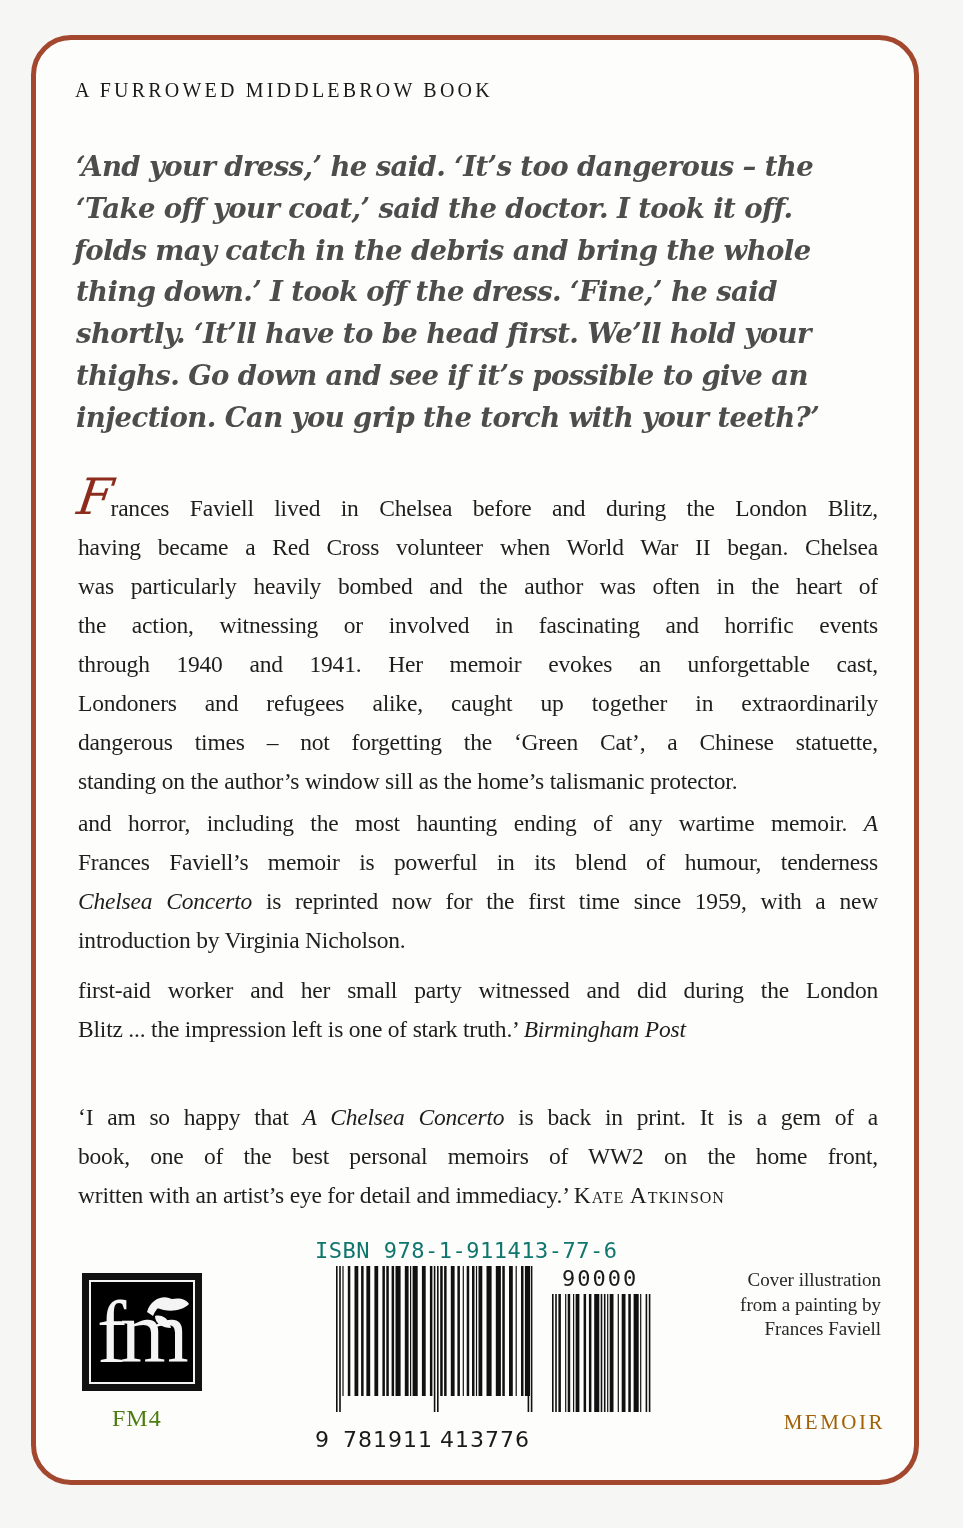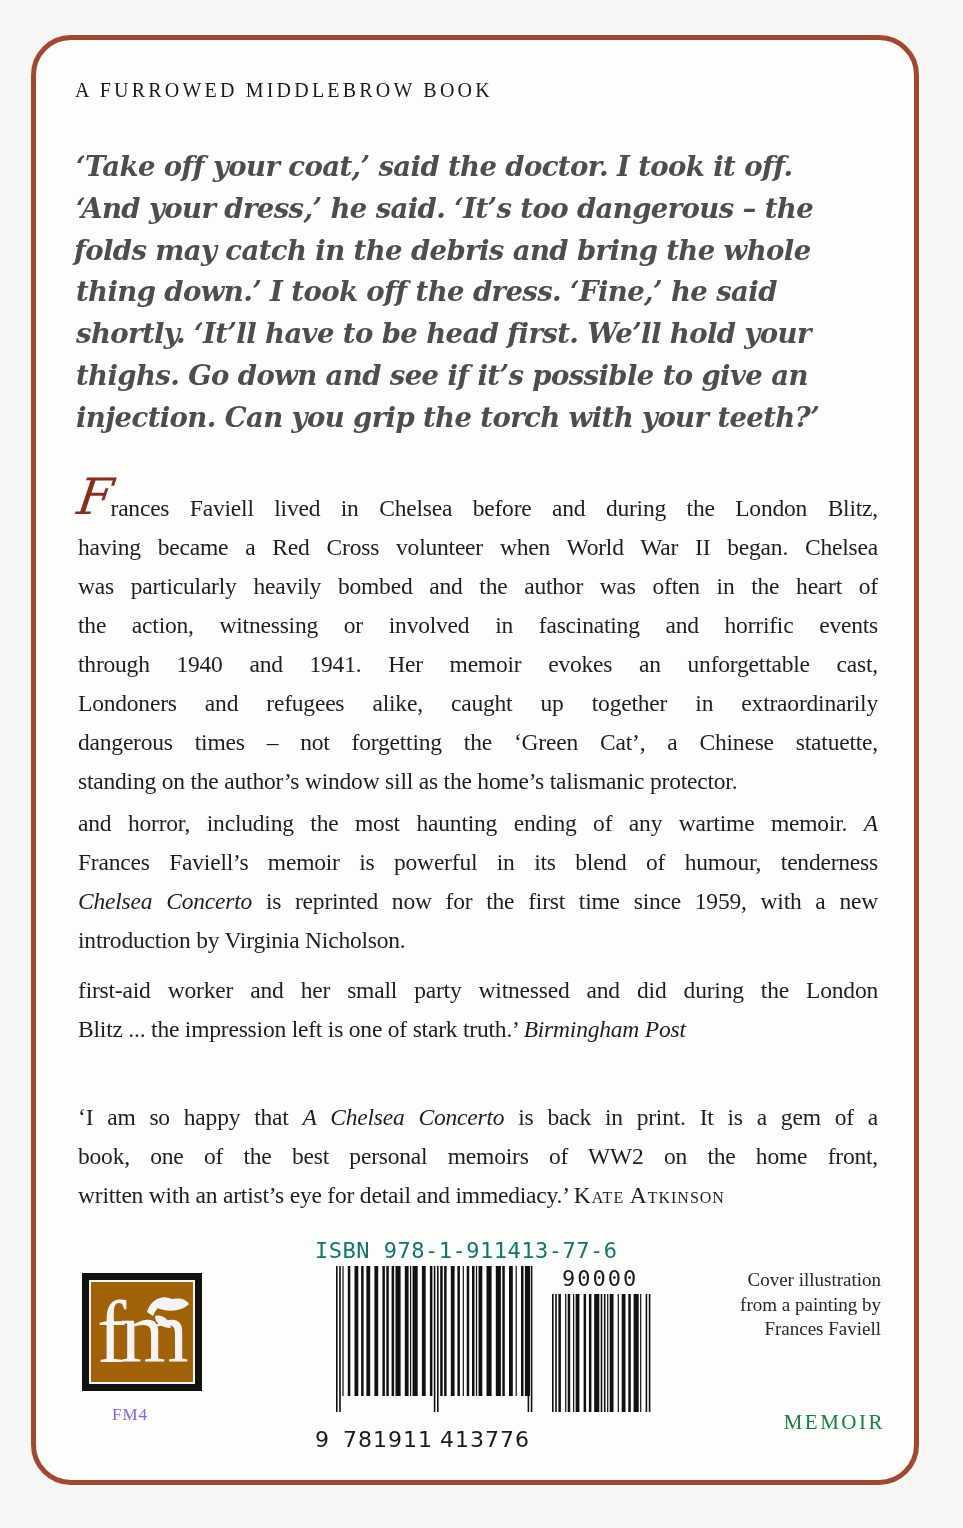--- a/index.html
+++ b/index.html
@@ -95,21 +95,21 @@
       width: 120px;
       height: 118px;
       background: #121212;
       border: 3px solid #121212;
       box-sizing: border-box;
     }
     .logo-inner {
       position: absolute;
       left: 4px; top: 4px; right: 4px; bottom: 4px;
       border: 2px solid #f4f4f4;
-      background: #a16207;
+      background: #000000;
     }
     .logo-letters {
       position: absolute;
       left: 6px;
       top: -4px;
       font-family: "Liberation Serif", serif;
       font-size: 88px;
       color: #f4f4f4;
       letter-spacing: -6px;
       line-height: 110px;
@@ -118,23 +118,23 @@
       position: absolute;
       left: 52px;
       top: 8px;
       width: 48px;
       height: 42px;
     }
     .fm-code {
       position: absolute;
       left: 78px;
       top: 1365px;
-      font-size: 17px;
+      font-size: 24px;
       letter-spacing: 1px;
-      color: #8b5cf6;
+      color: #4d7c0f;
     }
     .isbn-label {
       position: absolute;
       left: 283px;
       top: 1202px;
       font-family: "DejaVu Sans Mono", monospace;
       font-size: 22px;
       letter-spacing: 0.5px;
       color: #0f766e;
     }
@@ -180,33 +180,33 @@
       font-size: 19px;
       line-height: 24.5px;
       color: #262626;
     }
     .genre {
       position: absolute;
       right: 38px;
       top: 1372px;
       font-size: 21px;
       letter-spacing: 2.5px;
-      color: #15803d;
+      color: #a16207;
     }
   </style>
 </head>
 <body>
 
 <div class="cover"></div>
 
 <div class="series" style="left:75px;top:79px;">A FURROWED MIDDLEBROW BOOK</div>
 
 <div class="excerpt" style="left:76px;top:146px;">
+  <span class="line">‘And your dress,’ he said. ‘It’s too dangerous – the</span>
   <span class="line">‘Take off your coat,’ said the doctor. I took it off.</span>
-  <span class="line">‘And your dress,’ he said. ‘It’s too dangerous – the</span>
   <span class="line" style="margin-left:-2px;">folds may catch in the debris and bring the whole</span>
   <span class="line">thing down.’ I took off the dress. ‘Fine,’ he said</span>
   <span class="line">shortly. ‘It’ll have to be head first. We’ll hold your</span>
   <span class="line">thighs. Go down and see if it’s possible to give an</span>
   <span class="line">injection. Can you grip the torch with your teeth?’</span>
 </div>
 
 <div class="body-text" style="left:78px;top:482px;">
   <span class="line"><span class="dropcap">F</span><span>rances Faviell lived in Chelsea before and during the London Blitz,</span></span>
   <span class="line">having became a Red Cross volunteer when World War II began. Chelsea</span>

